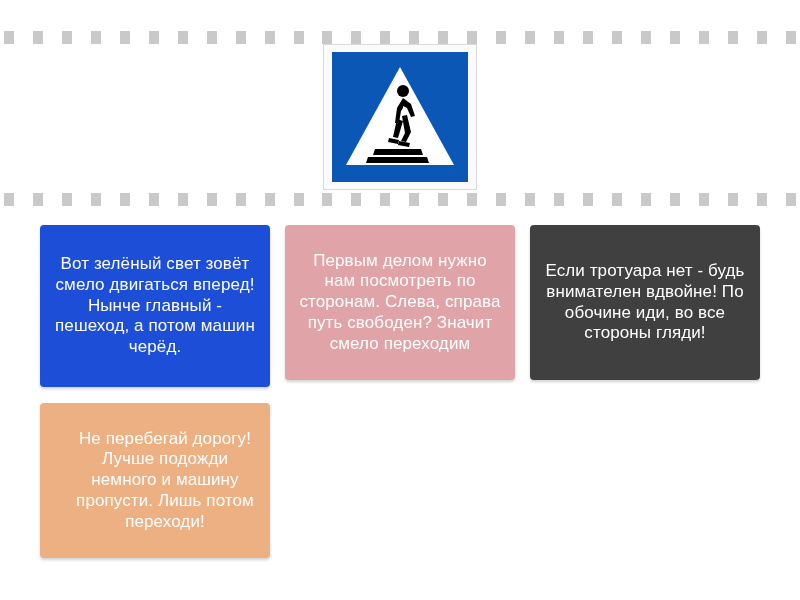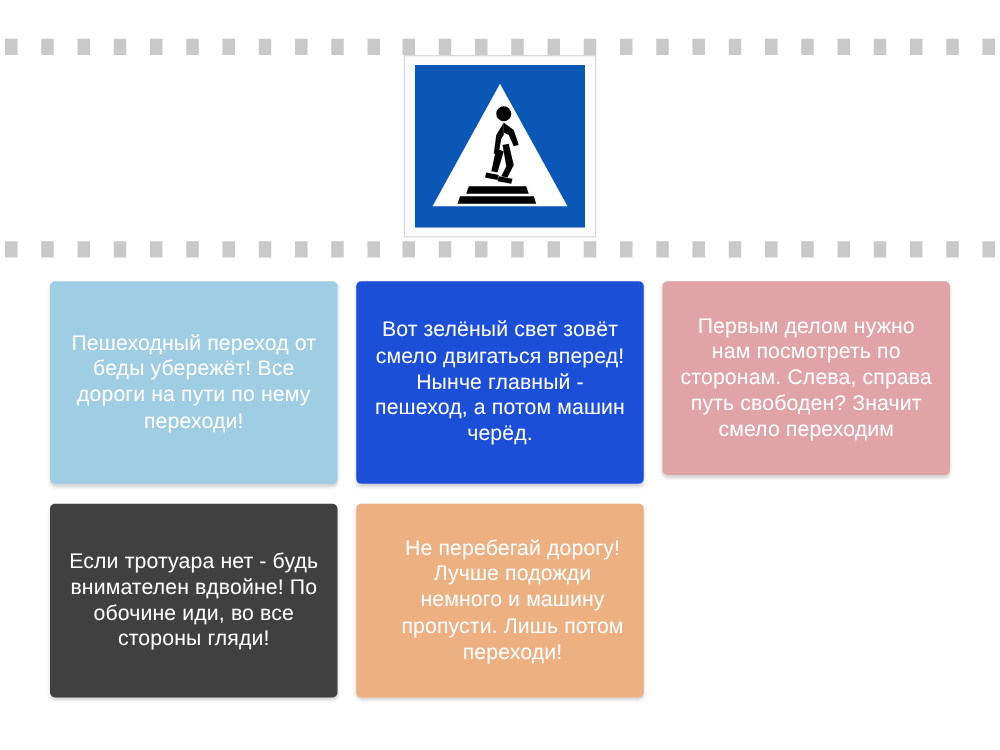--- a/index.html
+++ b/index.html
@@ -184,23 +184,20 @@
           <path d="M48 77 L58 79 L57 83 L47 81 Z"></path>
           <path d="M58 80 L69 82 L68 86 L57 84 Z"></path>
           <polygon points="34,88 80,88 82,94 32,94"></polygon>
           <polygon points="27,96 86,96 88,102 25,102"></polygon>
         </g>
       </svg>
     </div>
   </div>
 
   <div class="grid">
-    <div class="card c0 tall">
-      <span>Пешеходный переход от беды убережёт! Все дороги на пути по нему переходи!</span>
-    </div>
     <div class="card c2 tall">
       <span>Вот зелёный свет зовёт смело двигаться вперед! Нынче главный - пешеход, а потом машин черёд.</span>
     </div>
     <div class="card c3 short2">
       <span>Первым делом нужно нам посмотреть по сторонам. Слева, справа путь свободен? Значит смело переходим</span>
     </div>
     <div class="card c4 short2">
       <span>Если тротуара нет - будь внимателен вдвойне! По обочине иди, во все стороны гляди!</span>
     </div>
     <div class="card c5 short2">

